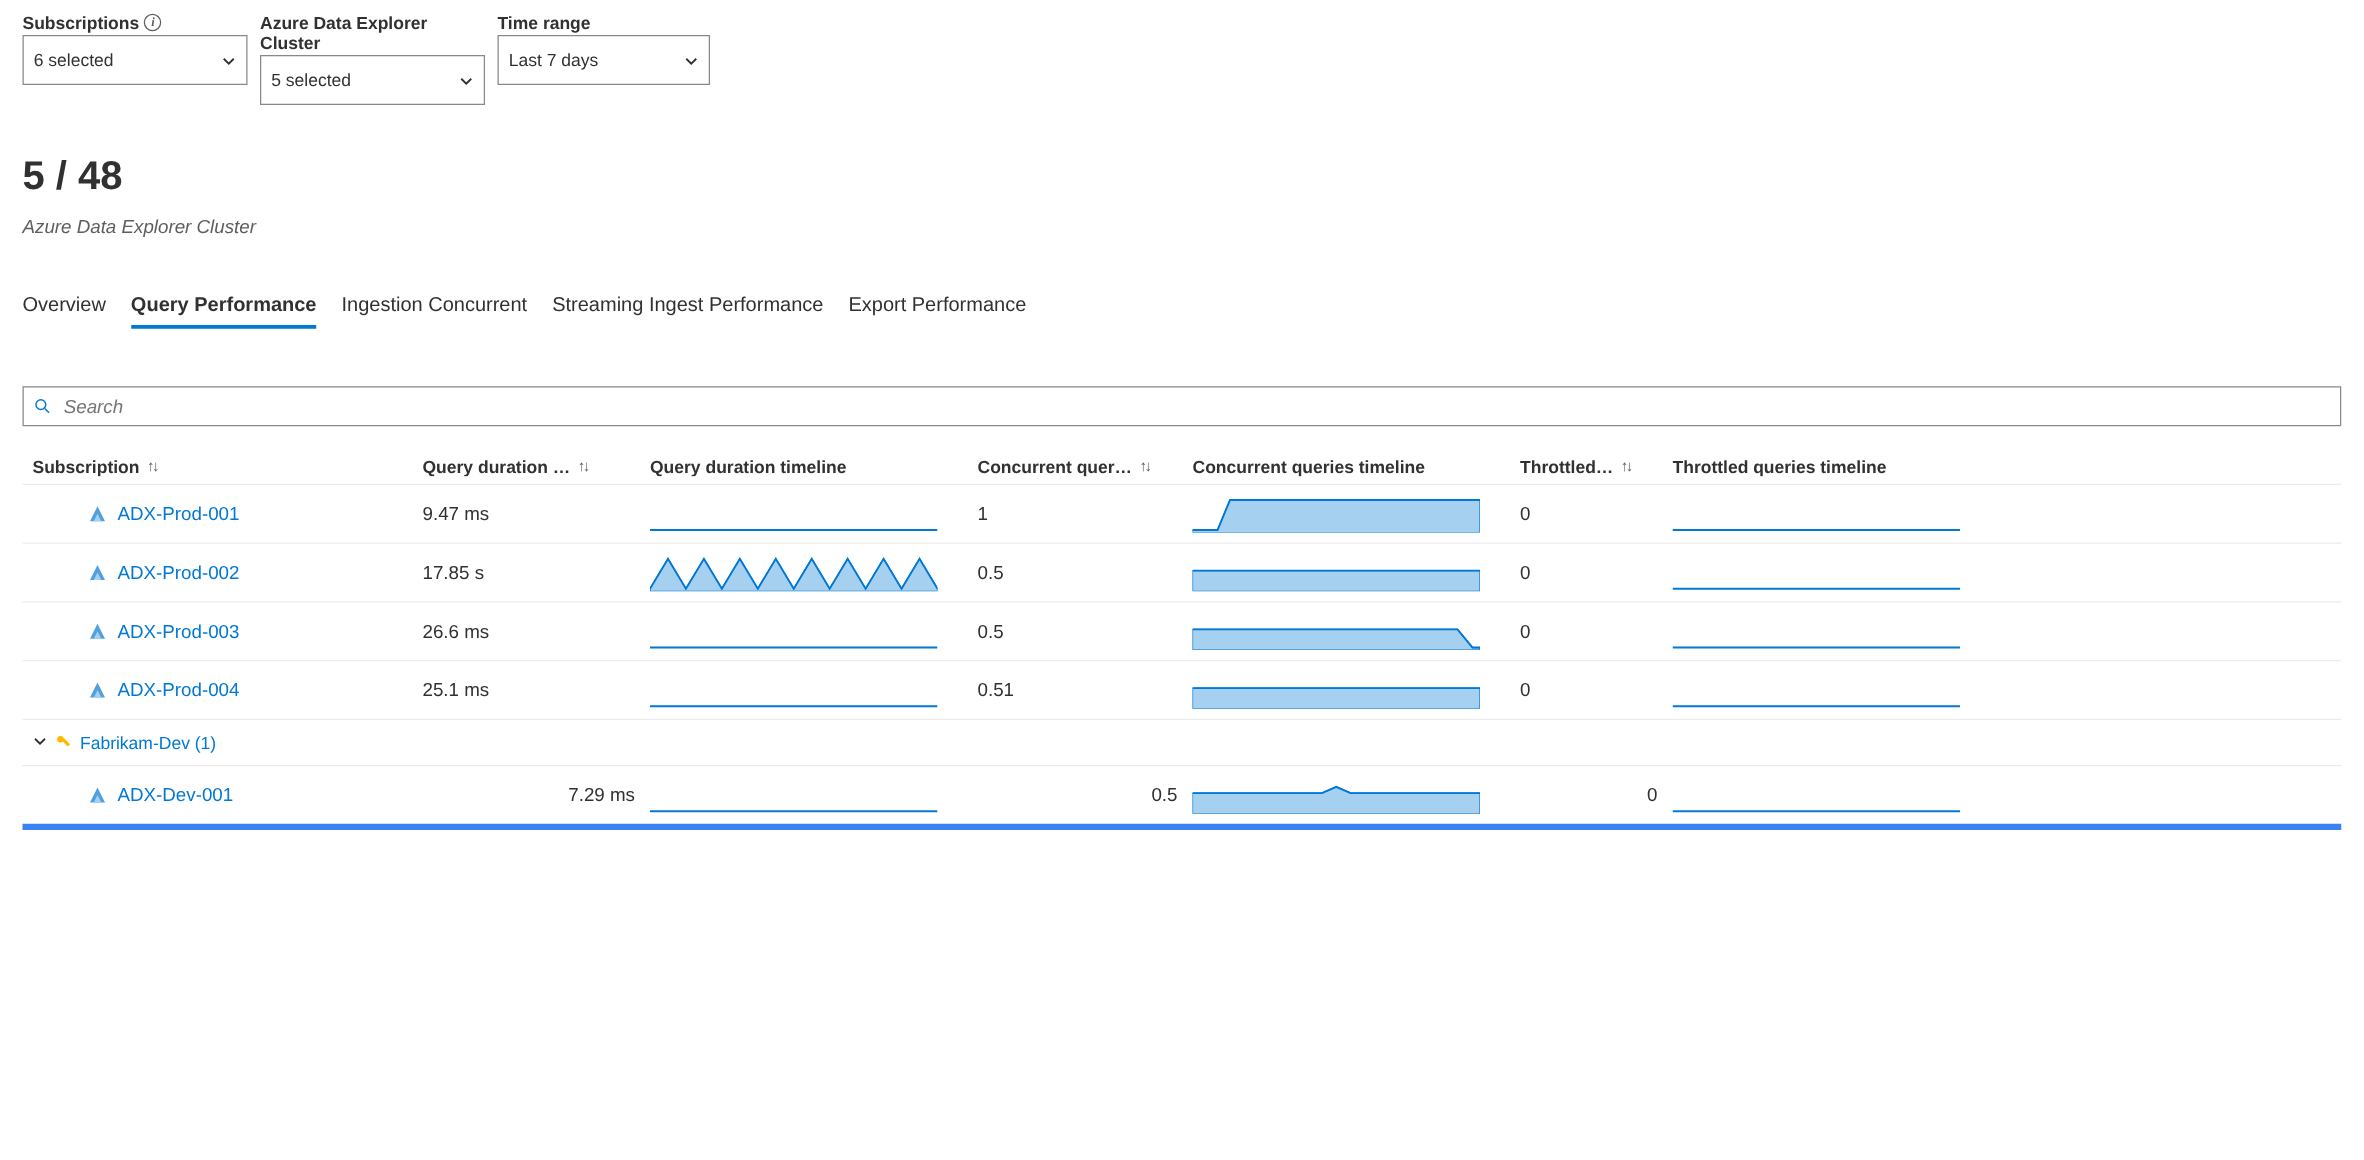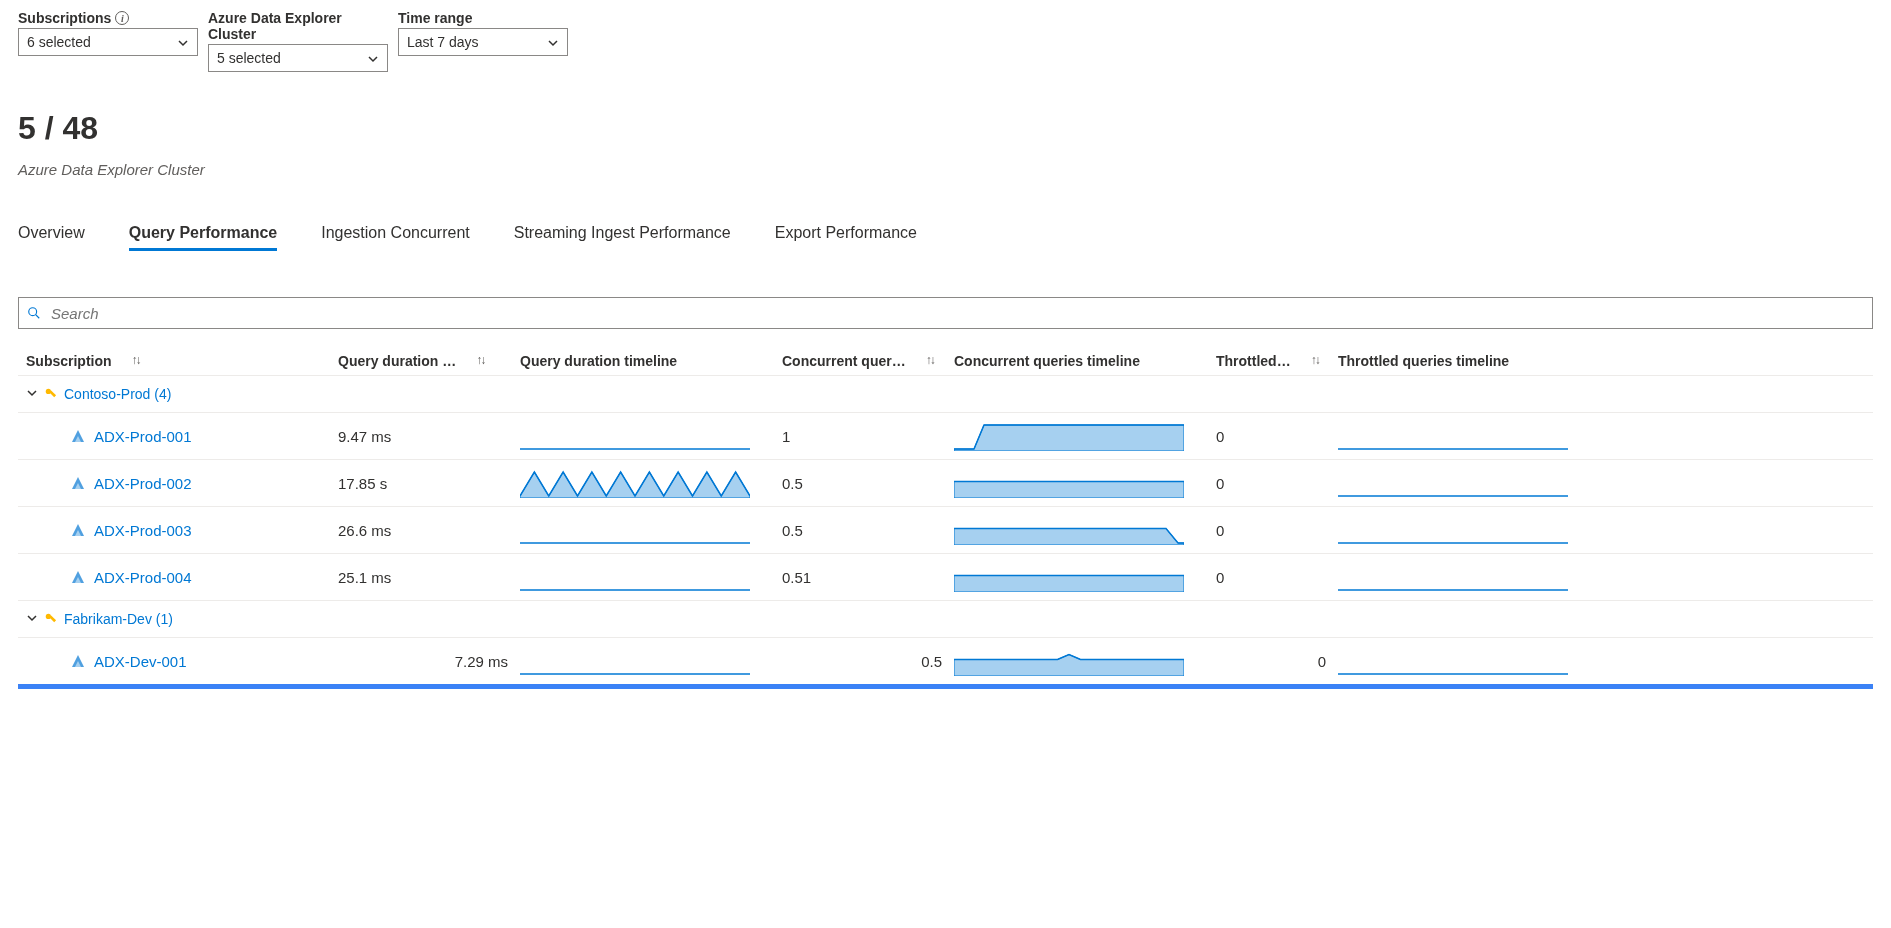--- a/index.html
+++ b/index.html
@@ -19,34 +19,34 @@
     font-size: 14px; font-weight: 600; color: #323130;
     margin-bottom: 2px; display: flex; align-items: center; gap: 4px;
   }
   .info-icon {
     display: inline-flex; width: 14px; height: 14px; border: 1px solid #605e5c;
     border-radius: 50%; align-items: center; justify-content: center;
     font-size: 10px; color: #605e5c; font-style: italic; font-family: Georgia, serif;
   }
   .dropdown {
     border: 1px solid #8a8886; background: #fff;
-    height: 28px; min-width: 180px; padding: 0 8px;
+    height: 40px; min-width: 180px; padding: 0 8px;
     display: flex; align-items: center; justify-content: space-between;
     font-size: 14px; cursor: pointer;
   }
   .chevron-down { width: 12px; height: 12px; }
   .chevron-down svg { width: 12px; height: 12px; stroke: #323130; }
 
   
   .summary { margin-top: 38px; }
   .summary-count { font-size: 32px; font-weight: 700; }
   .summary-sub { font-style: italic; color: #605e5c; margin-top: 14px; font-size: 15px; }
 
   
-  .tabs { display: flex; gap: 44px; margin-top: 46px; border-bottom: none; }
+  .tabs { display: flex; gap: 20px; margin-top: 46px; border-bottom: none; }
   .tab {
     font-size: 16px; color: #323130; padding-bottom: 6px; cursor: pointer;
     border-bottom: 3px solid transparent;
   }
   .tab.active { font-weight: 600; border-bottom-color: #0078d4; }
 
   
   .search-wrap {
     margin-top: 46px; border: 1px solid #8a8886;
     display: flex; align-items: center; padding: 6px 8px; height: 32px;
@@ -59,21 +59,21 @@
 
   
   .table { margin-top: 18px; width: 100%; }
   .thead, .trow, .grouprow {
     display: grid;
     grid-template-columns: 300px 170px 250px 160px 250px 110px 250px;
     align-items: center;
     column-gap: 12px;
   }
   .thead { font-weight: 600; font-size: 14px; padding: 6px 8px; }
-  .th { display: flex; align-items: flex-start; gap: 20px; white-space: nowrap; overflow: hidden; text-overflow: ellipsis; }
+  .th { display: flex; align-items: center; gap: 6px; white-space: nowrap; overflow: hidden; text-overflow: ellipsis; }
   .sort-arrows { font-size: 12px; color: #605e5c; letter-spacing: -2px; }
 
   .grouprow {
     border-top: 1px solid #edebe9; padding: 10px 8px;
   }
   .grouprow .gname {
     display: flex; align-items: center; gap: 6px; color: #0078d4; cursor: pointer;
   }
   .gchev svg { width: 12px; height: 12px; stroke: #323130; }
   .key-icon { color: #ffb900; display:flex; }
@@ -185,148 +185,128 @@
       </div>
       <div class="th">
         <span>Throttled…</span>
         <span class="sort-arrows">↑↓</span>
       </div>
       <div class="th">
         <span>Throttled queries timeline</span>
       </div>
     </div>
     <div id="tbody">
+        <div class="trow">
+      <div class="rname">
+        <span class="adx-icon">
+              <svg width="16" height="16" viewBox="0 0 16 16">
+                <polygon points="2,14 8,2 14,14" fill="#50a0e0"></polygon>
+                <polygon points="5,14 8,8 11,14" fill="#a6d0f0"></polygon>
+              </svg>
+            </span>
+        <span>ADX-Prod-001</span>
+      </div>
+      <div class="cell">9.47 ms</div>
+      <div class="spark"><svg viewBox="0 0 230 30">
+              <line class="spark-line" x1="0" y1="28" x2="230" y2="28"></line>
+            </svg></div>
+      <div class="cell">1</div>
+      <div class="spark"><svg viewBox="0 0 230 30">
+              <path class="spark-area" d="M0 28 L20 28 L30 4 L230 4 L230 30 L0 30 Z"></path>
+              <path class="spark-line" d="M0 28 L20 28 L30 4 L230 4"></path>
+            </svg></div>
+      <div class="cell">0</div>
+      <div class="spark"><svg viewBox="0 0 230 30">
+              <line class="spark-line" x1="0" y1="28" x2="230" y2="28"></line>
+            </svg></div>
+        </div>
+        <div class="trow">
+      <div class="rname">
+        <span class="adx-icon">
+              <svg width="16" height="16" viewBox="0 0 16 16">
+                <polygon points="2,14 8,2 14,14" fill="#50a0e0"></polygon>
+                <polygon points="5,14 8,8 11,14" fill="#a6d0f0"></polygon>
+              </svg>
+            </span>
+        <span>ADX-Prod-002</span>
+      </div>
+      <div class="cell">17.85 s</div>
+      <div class="spark"><svg viewBox="0 0 230 30">
+              <path class="spark-area" d="M0 28 L0 28 L14.375 4 L28.75 28 L28.75 28 L43.125 4 L57.5 28 L57.5 28 L71.875 4 L86.25 28 L86.25 28 L100.625 4 L115 28 L115 28 L129.375 4 L143.75 28 L143.75 28 L158.125 4 L172.5 28 L172.5 28 L186.875 4 L201.25 28 L201.25 28 L215.625 4 L230 28 L230 30 L0 30 Z"></path>
+              <path class="spark-line" d="M0 28 L0 28 L14.375 4 L28.75 28 L28.75 28 L43.125 4 L57.5 28 L57.5 28 L71.875 4 L86.25 28 L86.25 28 L100.625 4 L115 28 L115 28 L129.375 4 L143.75 28 L143.75 28 L158.125 4 L172.5 28 L172.5 28 L186.875 4 L201.25 28 L201.25 28 L215.625 4 L230 28"></path>
+            </svg></div>
+      <div class="cell">0.5</div>
+      <div class="spark"><svg viewBox="0 0 230 30">
+              <path class="spark-area" d="M0 13.5 L230 13.5 L230 30 L0 30 Z"></path>
+              <path class="spark-line" d="M0 13.5 L230 13.5"></path>
+            </svg></div>
+      <div class="cell">0</div>
+      <div class="spark"><svg viewBox="0 0 230 30">
+              <line class="spark-line" x1="0" y1="28" x2="230" y2="28"></line>
+            </svg></div>
+        </div>
+        <div class="trow">
+      <div class="rname">
+        <span class="adx-icon">
+              <svg width="16" height="16" viewBox="0 0 16 16">
+                <polygon points="2,14 8,2 14,14" fill="#50a0e0"></polygon>
+                <polygon points="5,14 8,8 11,14" fill="#a6d0f0"></polygon>
+              </svg>
+            </span>
+        <span>ADX-Prod-003</span>
+      </div>
+      <div class="cell">26.6 ms</div>
+      <div class="spark"><svg viewBox="0 0 230 30">
+              <line class="spark-line" x1="0" y1="28" x2="230" y2="28"></line>
+            </svg></div>
+      <div class="cell">0.5</div>
+      <div class="spark"><svg viewBox="0 0 230 30">
+              <path class="spark-area" d="M0 13.5 L212 13.5 L224 28 L230 28 L230 30 L0 30 Z"></path>
+              <path class="spark-line" d="M0 13.5 L212 13.5 L224 28 L230 28"></path>
+            </svg></div>
+      <div class="cell">0</div>
+      <div class="spark"><svg viewBox="0 0 230 30">
+              <line class="spark-line" x1="0" y1="28" x2="230" y2="28"></line>
+            </svg></div>
+        </div>
+        <div class="trow">
+      <div class="rname">
+        <span class="adx-icon">
+              <svg width="16" height="16" viewBox="0 0 16 16">
+                <polygon points="2,14 8,2 14,14" fill="#50a0e0"></polygon>
+                <polygon points="5,14 8,8 11,14" fill="#a6d0f0"></polygon>
+              </svg>
+            </span>
+        <span>ADX-Prod-004</span>
+      </div>
+      <div class="cell">25.1 ms</div>
+      <div class="spark"><svg viewBox="0 0 230 30">
+              <line class="spark-line" x1="0" y1="28" x2="230" y2="28"></line>
+            </svg></div>
+      <div class="cell">0.51</div>
+      <div class="spark"><svg viewBox="0 0 230 30">
+              <path class="spark-area" d="M0 13.5 L230 13.5 L230 30 L0 30 Z"></path>
+              <path class="spark-line" d="M0 13.5 L230 13.5"></path>
+            </svg></div>
+      <div class="cell">0</div>
+      <div class="spark"><svg viewBox="0 0 230 30">
+              <line class="spark-line" x1="0" y1="28" x2="230" y2="28"></line>
+            </svg></div>
+        </div>
         <div class="grouprow">
     <div class="gname">
       <span class="gchev"><svg viewBox="0 0 12 12">
                 <path d="M2 4 L6 8 L10 4" fill="none" stroke="#323130" stroke-width="1.5"></path>
               </svg></span>
       <span class="key-icon">
               <svg width="14" height="14" viewBox="0 0 16 16">
                 <circle cx="5" cy="5" r="3" fill="#ffb900"></circle>
                 <rect x="6" y="6" width="3" height="8" fill="#ffb900" transform="rotate(-45 6 6)"></rect>
               </svg>
             </span>
-      <span>Contoso-Prod (4)</span>
-    </div>
-    <div></div>
-          <div></div>
-          <div></div>
-          <div></div>
-          <div></div>
-          <div></div>
-        </div>
-        <div class="trow">
-      <div class="rname">
-        <span class="adx-icon">
-              <svg width="16" height="16" viewBox="0 0 16 16">
-                <polygon points="2,14 8,2 14,14" fill="#50a0e0"></polygon>
-                <polygon points="5,14 8,8 11,14" fill="#a6d0f0"></polygon>
-              </svg>
-            </span>
-        <span>ADX-Prod-001</span>
-      </div>
-      <div class="cell">9.47 ms</div>
-      <div class="spark"><svg viewBox="0 0 230 30">
-              <line class="spark-line" x1="0" y1="28" x2="230" y2="28"></line>
-            </svg></div>
-      <div class="cell">1</div>
-      <div class="spark"><svg viewBox="0 0 230 30">
-              <path class="spark-area" d="M0 28 L20 28 L30 4 L230 4 L230 30 L0 30 Z"></path>
-              <path class="spark-line" d="M0 28 L20 28 L30 4 L230 4"></path>
-            </svg></div>
-      <div class="cell">0</div>
-      <div class="spark"><svg viewBox="0 0 230 30">
-              <line class="spark-line" x1="0" y1="28" x2="230" y2="28"></line>
-            </svg></div>
-        </div>
-        <div class="trow">
-      <div class="rname">
-        <span class="adx-icon">
-              <svg width="16" height="16" viewBox="0 0 16 16">
-                <polygon points="2,14 8,2 14,14" fill="#50a0e0"></polygon>
-                <polygon points="5,14 8,8 11,14" fill="#a6d0f0"></polygon>
-              </svg>
-            </span>
-        <span>ADX-Prod-002</span>
-      </div>
-      <div class="cell">17.85 s</div>
-      <div class="spark"><svg viewBox="0 0 230 30">
-              <path class="spark-area" d="M0 28 L0 28 L14.375 4 L28.75 28 L28.75 28 L43.125 4 L57.5 28 L57.5 28 L71.875 4 L86.25 28 L86.25 28 L100.625 4 L115 28 L115 28 L129.375 4 L143.75 28 L143.75 28 L158.125 4 L172.5 28 L172.5 28 L186.875 4 L201.25 28 L201.25 28 L215.625 4 L230 28 L230 30 L0 30 Z"></path>
-              <path class="spark-line" d="M0 28 L0 28 L14.375 4 L28.75 28 L28.75 28 L43.125 4 L57.5 28 L57.5 28 L71.875 4 L86.25 28 L86.25 28 L100.625 4 L115 28 L115 28 L129.375 4 L143.75 28 L143.75 28 L158.125 4 L172.5 28 L172.5 28 L186.875 4 L201.25 28 L201.25 28 L215.625 4 L230 28"></path>
-            </svg></div>
-      <div class="cell">0.5</div>
-      <div class="spark"><svg viewBox="0 0 230 30">
-              <path class="spark-area" d="M0 13.5 L230 13.5 L230 30 L0 30 Z"></path>
-              <path class="spark-line" d="M0 13.5 L230 13.5"></path>
-            </svg></div>
-      <div class="cell">0</div>
-      <div class="spark"><svg viewBox="0 0 230 30">
-              <line class="spark-line" x1="0" y1="28" x2="230" y2="28"></line>
-            </svg></div>
-        </div>
-        <div class="trow">
-      <div class="rname">
-        <span class="adx-icon">
-              <svg width="16" height="16" viewBox="0 0 16 16">
-                <polygon points="2,14 8,2 14,14" fill="#50a0e0"></polygon>
-                <polygon points="5,14 8,8 11,14" fill="#a6d0f0"></polygon>
-              </svg>
-            </span>
-        <span>ADX-Prod-003</span>
-      </div>
-      <div class="cell">26.6 ms</div>
-      <div class="spark"><svg viewBox="0 0 230 30">
-              <line class="spark-line" x1="0" y1="28" x2="230" y2="28"></line>
-            </svg></div>
-      <div class="cell">0.5</div>
-      <div class="spark"><svg viewBox="0 0 230 30">
-              <path class="spark-area" d="M0 13.5 L212 13.5 L224 28 L230 28 L230 30 L0 30 Z"></path>
-              <path class="spark-line" d="M0 13.5 L212 13.5 L224 28 L230 28"></path>
-            </svg></div>
-      <div class="cell">0</div>
-      <div class="spark"><svg viewBox="0 0 230 30">
-              <line class="spark-line" x1="0" y1="28" x2="230" y2="28"></line>
-            </svg></div>
-        </div>
-        <div class="trow">
-      <div class="rname">
-        <span class="adx-icon">
-              <svg width="16" height="16" viewBox="0 0 16 16">
-                <polygon points="2,14 8,2 14,14" fill="#50a0e0"></polygon>
-                <polygon points="5,14 8,8 11,14" fill="#a6d0f0"></polygon>
-              </svg>
-            </span>
-        <span>ADX-Prod-004</span>
-      </div>
-      <div class="cell">25.1 ms</div>
-      <div class="spark"><svg viewBox="0 0 230 30">
-              <line class="spark-line" x1="0" y1="28" x2="230" y2="28"></line>
-            </svg></div>
-      <div class="cell">0.51</div>
-      <div class="spark"><svg viewBox="0 0 230 30">
-              <path class="spark-area" d="M0 13.5 L230 13.5 L230 30 L0 30 Z"></path>
-              <path class="spark-line" d="M0 13.5 L230 13.5"></path>
-            </svg></div>
-      <div class="cell">0</div>
-      <div class="spark"><svg viewBox="0 0 230 30">
-              <line class="spark-line" x1="0" y1="28" x2="230" y2="28"></line>
-            </svg></div>
-        </div>
-        <div class="grouprow">
-    <div class="gname">
-      <span class="gchev"><svg viewBox="0 0 12 12">
-                <path d="M2 4 L6 8 L10 4" fill="none" stroke="#323130" stroke-width="1.5"></path>
-              </svg></span>
-      <span class="key-icon">
-              <svg width="14" height="14" viewBox="0 0 16 16">
-                <circle cx="5" cy="5" r="3" fill="#ffb900"></circle>
-                <rect x="6" y="6" width="3" height="8" fill="#ffb900" transform="rotate(-45 6 6)"></rect>
-              </svg>
-            </span>
       <span>Fabrikam-Dev (1)</span>
     </div>
     <div></div>
           <div></div>
           <div></div>
           <div></div>
           <div></div>
           <div></div>
         </div>
         <div class="trow">

